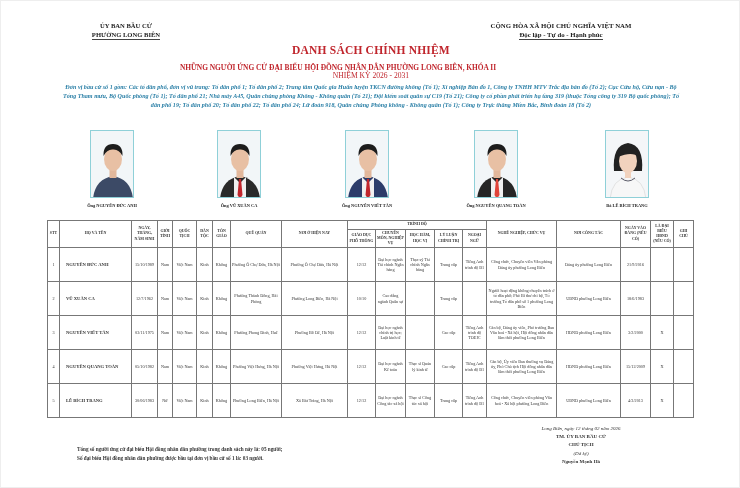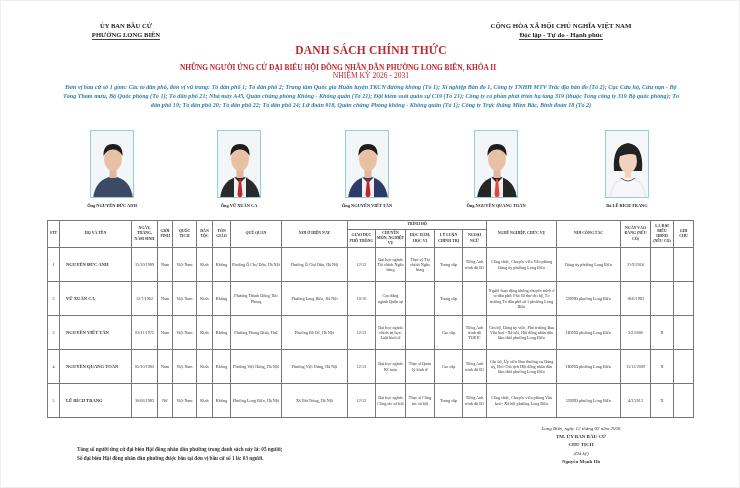--- a/index.html
+++ b/index.html
@@ -34,21 +34,21 @@
   <div class="abs hdr-left">
     <div>ỦY BAN BẦU CỬ</div>
     <div><span class="u">PHƯỜNG LONG BIÊN</span></div>
   </div>
 
   <div class="abs hdr-right">
     <div>CỘNG HÒA XÃ HỘI CHỦ NGHĨA VIỆT NAM</div>
     <div><span class="u">Độc lập - Tự do - Hạnh phúc</span></div>
   </div>
 
-  <div class="abs title">DANH SÁCH CHÍNH THỨC</div>
+  <div class="abs title">DANH SÁCH CHÍNH NHIỆM</div>
   <div class="abs subtitle">NHỮNG NGƯỜI ỨNG CỬ ĐẠI BIỂU HỘI ĐỒNG NHÂN DÂN PHƯỜNG LONG BIÊN, KHÓA II</div>
   <div class="abs term">NHIỆM KỲ 2026 - 2031</div>
 
   <div class="abs desc">
     <span>Đơn vị bầu cử số 1 gồm:</span>
     <span>Các tổ dân phố, đơn vị vũ trang: Tổ dân phố 1; Tổ dân phố 2; Trung tâm Quốc gia Huấn luyện TKCN đường không (Tổ 1); Xí nghiệp Bản đồ 1, Công ty TNHH MTV Trắc địa bản đồ (Tổ 2); Cục Cứu hộ, Cứu nạn - Bộ Tổng Tham mưu, Bộ Quốc phòng (Tổ 1); Tổ dân phố 21; Nhà máy A45, Quân chủng phòng Không - Không quân (Tổ 21); Đội kiểm soát quân sự C19 (Tổ 21); Công ty cổ phần phát triển hạ tầng 319 (thuộc Tổng công ty 319 Bộ quốc phòng); Tổ dân phố 19; Tổ dân phố 20; Tổ dân phố 22; Tổ dân phố 24; Lữ đoàn 918, Quân chủng Phòng không - Không quân (Tổ 1); Công ty Trực thăng Miền Bắc, Binh đoàn 18 (Tổ 2)</span>
   </div>
 
   <div id="photos">
       <div class="photo" style="left: 89px; top: 129px;"><svg width="44" height="68" viewBox="0 0 44 68">

